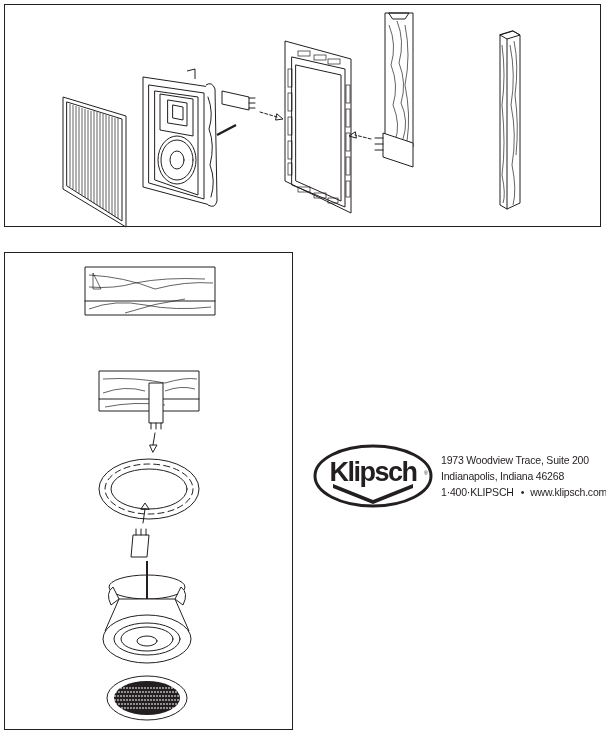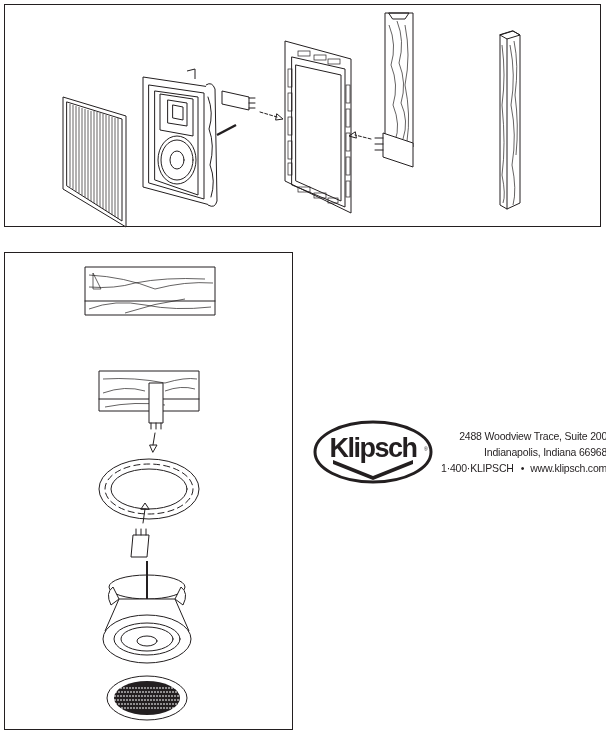--- a/index.html
+++ b/index.html
@@ -4,21 +4,21 @@
 <style>
   html, body { margin:0; padding:0; background:#ffffff; }
   body { width:606px; height:735px; position:relative; overflow:hidden; font-family:"Liberation Sans", sans-serif; color:#231f20; }
   .panel { position:absolute; border:1.5px solid #231f20; box-sizing:border-box; background:#fff; }
   #top-panel { left:4px; top:4px; width:597px; height:223px; }
   #bottom-panel { left:4px; top:252px; width:289px; height:478px; }
   svg { position:absolute; left:0; top:0; }
   .ln { fill:none; stroke:#231f20; stroke-width:1; stroke-linejoin:round; stroke-linecap:round; }
   .ln-thin { fill:none; stroke:#231f20; stroke-width:0.7; }
   .fillw { fill:#fff; stroke:#231f20; stroke-width:1; }
-  #logo-block { position:absolute; left:313px; top:420px; width:290px; height:66px;text-align:right; }
+  #logo-block { position:absolute; left:313px; top:444px; width:290px; height:66px; }
   #address { position:absolute; left:128px; top:8px; font-size:10.5px; line-height:16px; letter-spacing:-0.2px; color:#231f20; }
   #address div { white-space:nowrap; }
   .bullet { display:inline-block; margin:0 6px 0 7px; }
 </style>
 </head>
 <body>
 
 <div id="top-panel" class="panel">
   <svg width="597" height="223" viewBox="0 0 597 223">
 
@@ -171,19 +171,19 @@
 </div>
 
 <div id="logo-block">
   <svg width="122" height="66" viewBox="0 0 122 66">
     <ellipse cx="60" cy="32" rx="58" ry="30" fill="#fff" stroke="#231f20" stroke-width="3"></ellipse>
     <path d="M20,40 L60,56 L100,40 L100,44 L60,60 L20,44 Z" fill="#231f20"></path>
     <text x="60" y="37" text-anchor="middle" font-family="Liberation Sans, sans-serif" font-weight="bold" font-size="27" fill="#231f20" letter-spacing="-1.5">Klipsch</text>
     <text x="111" y="31" font-family="Liberation Sans, sans-serif" font-size="5" fill="#231f20">®</text>
   </svg>
   <div id="address">
-    <div>2488 Woodview Trace, Suite 200</div>
-    <div>Indianapolis, Indiana 66968</div>
+    <div>1973 Woodview Trace, Suite 200</div>
+    <div>Indianapolis, Indiana 46268</div>
     <div>
       <span>1·400·KLIPSCH</span><span class="bullet">•</span><span>www.klipsch.com</span>
     </div>
   </div>
 </div>
 
 </body></html>

